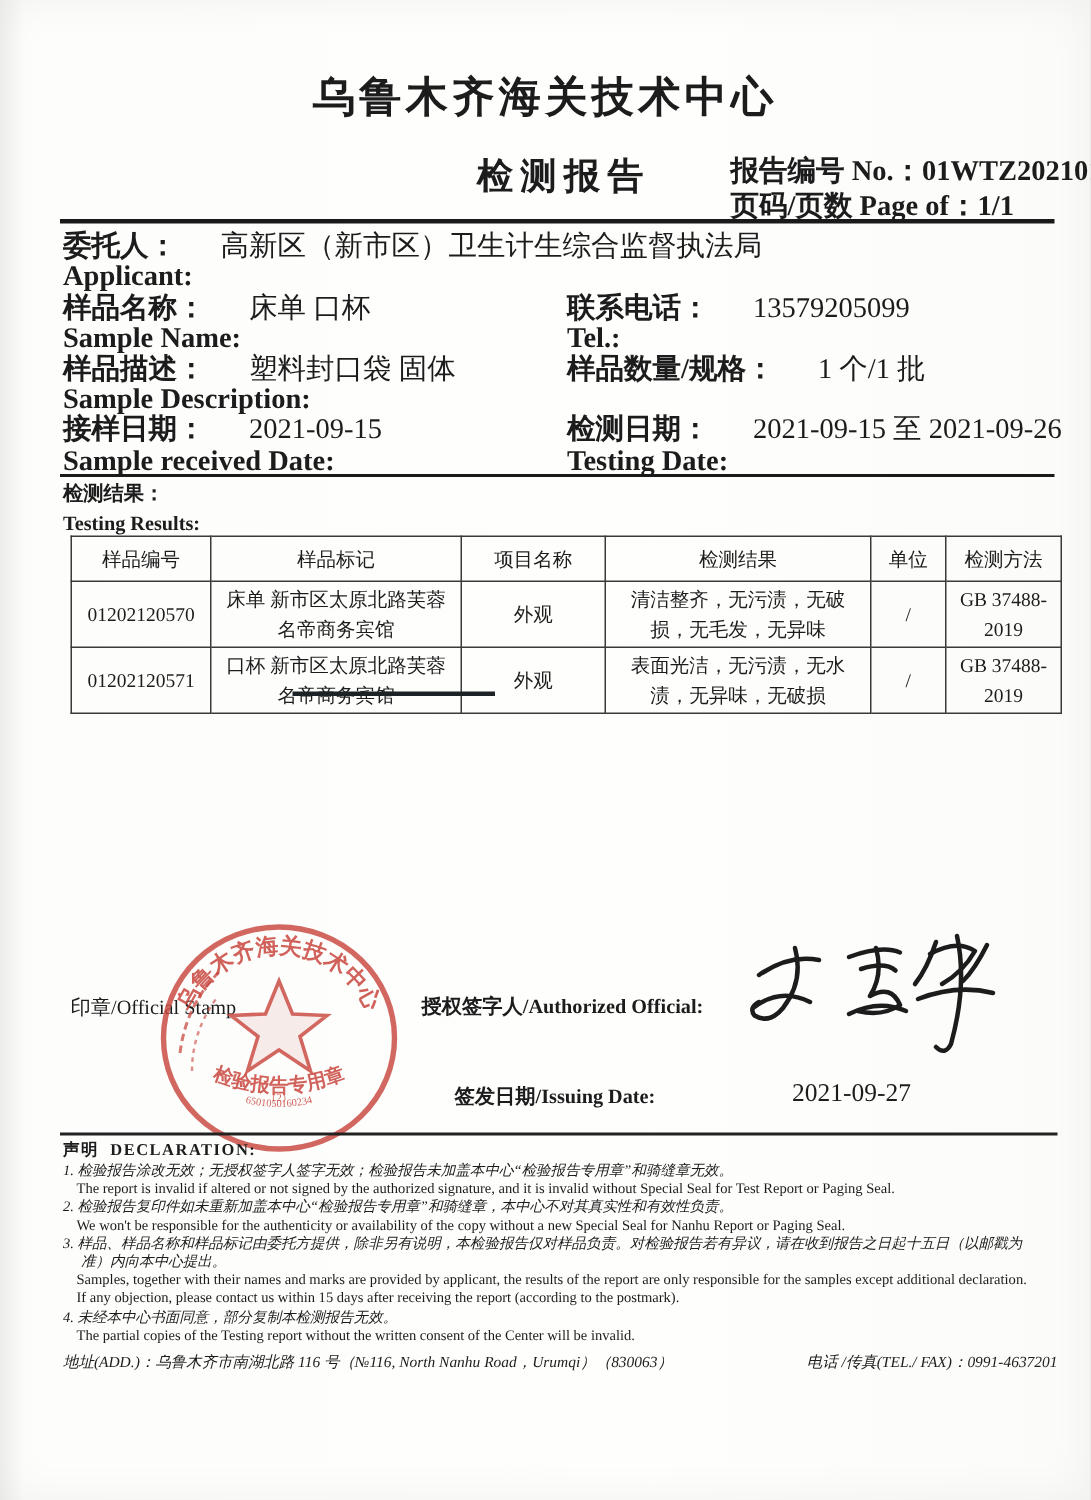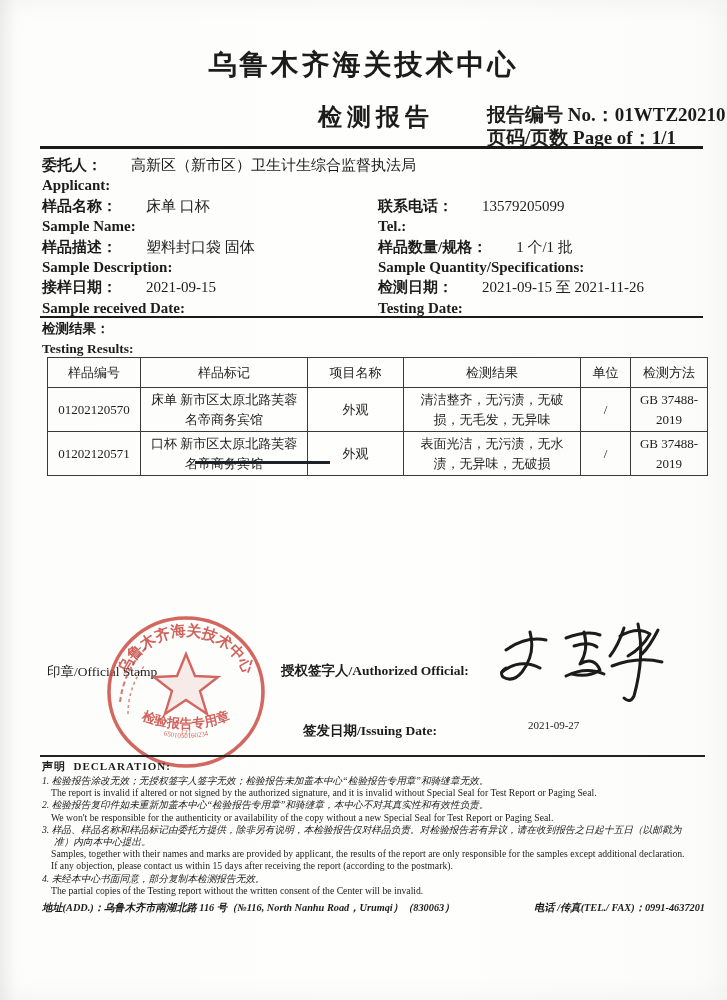--- a/index.html
+++ b/index.html
@@ -20,21 +20,21 @@
   }
   .report-title{
     top:101px;left:318px;
     font-size:24px;font-weight:bold;letter-spacing:5px;
   }
   .report-meta{top:103px;left:487px;font-size:19px;font-weight:bold;line-height:23px;white-space:nowrap;}
   .rule{background:#1a1a1a;}
   .rule-thick{top:146px;left:40px;width:663px;height:2.6px;}
   .rule-thin{top:316px;left:40px;width:663px;height:1.6px;}
   .rule-sign{top:755px;left:40px;width:665px;height:1.6px;background:#222;}
-  .info{top:155px;left:42px;width:662px;font-size:15px;}
+  .info{top:155px;left:42px;width:662px;font-size:19px;}
   .info-line{display:flex;height:20.4px;line-height:20.4px;white-space:nowrap;}
   .info-left{width:336px;flex:none;}
   .info-right{flex:1;}
   .lbl{font-weight:bold;}
   .val{margin-left:29px;}
   .results-label{font-size:13.5px;font-weight:bold;line-height:20.4px;}
   .results-zh{top:319px;left:42px;}
   .results-en{top:339px;left:42px;}
   table.report{
     position:absolute;top:357px;left:47px;
@@ -44,31 +44,31 @@
   table.report th,table.report td{
     border:1.3px solid #3a3a3a;padding:2px 5px;line-height:1.5;
     font-weight:normal;vertical-align:middle;
   }
   table.report th{height:25px;}
   table.report td{height:36px;}
   .end-bar{top:461px;left:195px;width:135px;height:3px;background:#1d2226;}
   .stamp-label{top:663px;left:47px;font-size:13.5px;}
   .auth-label{top:662px;left:281px;font-size:13.5px;font-weight:bold;}
   .issue-label{top:722px;left:303px;font-size:13.5px;font-weight:bold;}
-  .issue-value{top:719px;left:528px;font-size:11px;}
+  .issue-value{top:719px;left:528px;font-size:17px;}
   .stamp-box{top:610px;left:104px;width:164px;height:164px;}
   .sig-box{top:604px;left:492px;width:200px;height:112px;}
   .decl-head{top:759px;left:42px;font-size:11px;font-weight:bold;letter-spacing:1px;}
   .decl{top:775px;left:42px;width:650px;font-size:9.7px;line-height:12.2px;}
   .decl-zh{font-style:italic;padding-left:12px;text-indent:-12px;}
   .decl-en{padding-left:9px;}
   .footer{
     top:901px;left:42px;width:663px;
     display:flex;justify-content:space-between;
-    font-size:10.3px;white-space:nowrap;font-weight:bold;
+    font-size:10.3px;white-space:nowrap;
   }
   .footer .f-zh{font-style:italic;}
 </style>
 </head>
 <body>
 
 <div class="page">
 
   <div class="abs org-title">乌鲁木齐海关技术中心</div>
 
@@ -96,25 +96,24 @@
     <div class="info-line">
       <span class="info-left lbl">Sample Name:</span>
       <span class="info-right lbl">Tel.:</span>
     </div>
     <div class="info-line">
       <span class="info-left"><span class="lbl">样品描述：</span><span class="val">塑料封口袋 固体</span></span>
       <span class="info-right"><span class="lbl">样品数量/规格：</span><span class="val">1 个/1 批</span></span>
     </div>
     <div class="info-line">
       <span class="info-left lbl">Sample Description:</span>
-      <span class="info-right lbl">Sample Quantity/Specifications:</span>
     </div>
     <div class="info-line">
       <span class="info-left"><span class="lbl">接样日期：</span><span class="val">2021-09-15</span></span>
-      <span class="info-right"><span class="lbl">检测日期：</span><span class="val">2021-09-15 至 2021-11-26</span></span>
+      <span class="info-right"><span class="lbl">检测日期：</span><span class="val">2021-09-15 至 2021-09-26</span></span>
     </div>
     <div class="info-line">
       <span class="info-left lbl">Sample received Date:</span>
       <span class="info-right lbl">Testing Date:</span>
     </div>
   </div>
 
   <div class="abs rule rule-thin"></div>
   <div class="abs results-label results-zh">检测结果：</div>
   <div class="abs results-label results-en">Testing Results:</div>
@@ -215,21 +214,21 @@
   <div class="abs rule rule-sign"></div>
 
   <div class="abs decl-head">
     <span>声明</span>&nbsp;&nbsp;<span>DECLARATION:</span>
   </div>
 
   <div class="abs decl">
     <div class="decl-zh">1. 检验报告涂改无效；无授权签字人签字无效；检验报告未加盖本中心“检验报告专用章”和骑缝章无效。</div>
     <div class="decl-en">The report is invalid if altered or not signed by the authorized signature, and it is invalid without Special Seal for Test Report or Paging Seal.</div>
     <div class="decl-zh">2. 检验报告复印件如未重新加盖本中心“检验报告专用章”和骑缝章，本中心不对其真实性和有效性负责。</div>
-    <div class="decl-en">We won't be responsible for the authenticity or availability of the copy without a new Special Seal for Test Report or Paging Seal.</div>
+    <div class="decl-en">We won't be responsible for the authenticity or availability of the copy without a new Special Seal for Nanhu Report or Paging Seal.</div>
     <div class="decl-zh">3. 样品、样品名称和样品标记由委托方提供，除非另有说明，本检验报告仅对样品负责。对检验报告若有异议，请在收到报告之日起十五日（以邮戳为准）内向本中心提出。</div>
     <div class="decl-en">Samples, together with their names and marks are provided by applicant, the results of the report are only responsible for the samples except additional declaration. If any objection, please contact us within 15 days after receiving the report (according to the postmark).</div>
     <div class="decl-zh">4. 未经本中心书面同意，部分复制本检测报告无效。</div>
     <div class="decl-en">The partial copies of the Testing report without the written consent of the Center will be invalid.</div>
   </div>
 
   <div class="abs footer">
     <span class="f-zh">地址(ADD.)：乌鲁木齐市南湖北路 116 号（№116, North Nanhu Road，Urumqi）（830063）</span>
     <span class="f-zh">电话 /传真(TEL./ FAX)：0991-4637201</span>
   </div>

